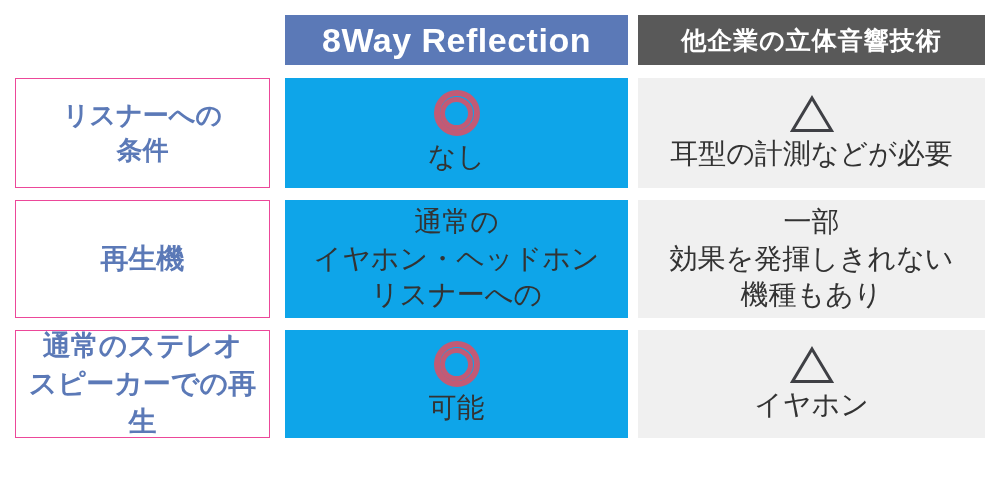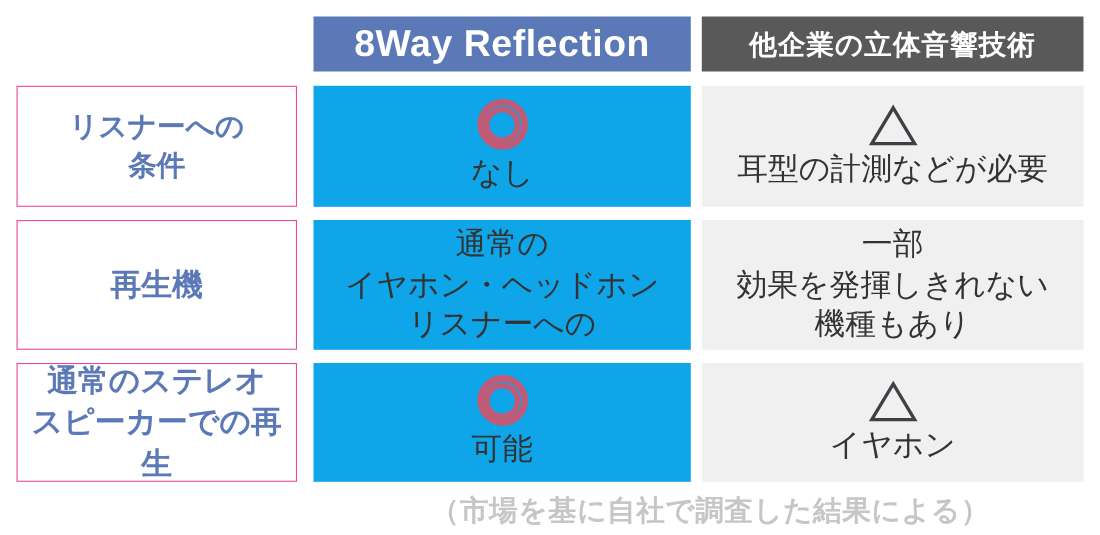--- a/index.html
+++ b/index.html
@@ -137,16 +137,13 @@
     </div>
     <div class="cell cell-others col-others row-3">
       <svg class="triangle" width="46" height="40" viewBox="0 0 46 40">
         <path d="M23 4 L42.5 36.5 L3.5 36.5 Z" fill="none" stroke="#3f4045" stroke-width="3"></path>
       </svg>
       <span class="pre">イヤホン</span>
     </div>
 
   </div>
 
-  <div class="footer">
-    <span>（市場を基に自社で調査した結果による）</span>
-  </div>
 </div>
 
 </body></html>

